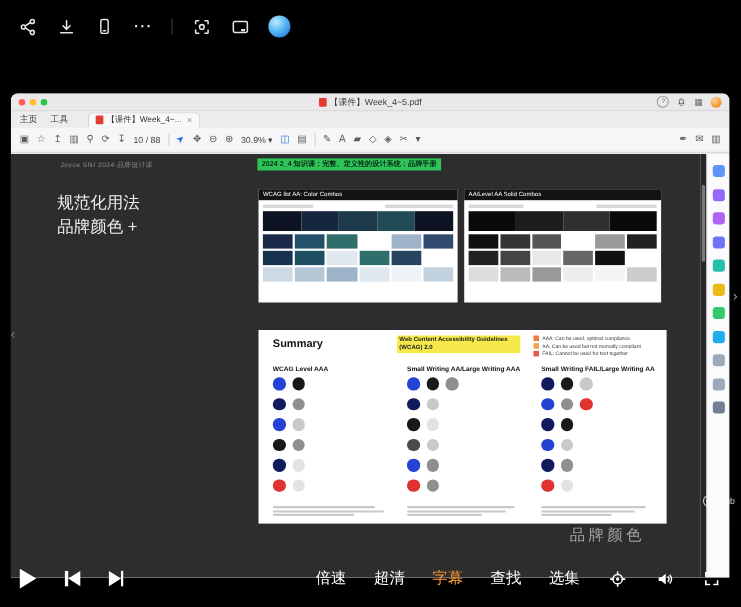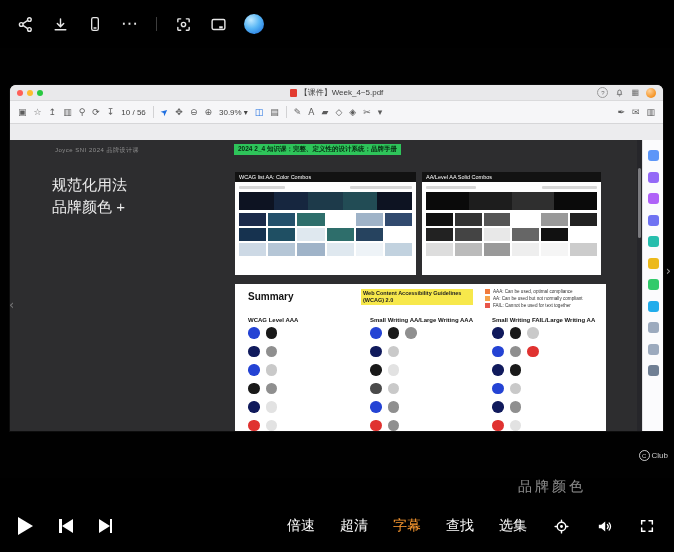--- a/index.html
+++ b/index.html
@@ -16,21 +16,21 @@
 
   
   .stage{position:absolute;top:48px;left:0;width:674px;height:430px;background:#010101;}
   .chev{position:absolute;font-size:13px;line-height:1;cursor:pointer;font-family:"DejaVu Sans",sans-serif;}
   .chev-l{left:9px;top:250px;color:rgba(255,255,255,.35);}
   .chev-r{right:3px;top:216px;color:rgba(255,255,255,.6);}
   .club{position:absolute;right:6px;top:402px;display:flex;align-items:center;gap:2px;color:rgba(255,255,255,.78);font-size:8px;}
   .club-c{width:9px;height:9px;border:1px solid rgba(255,255,255,.78);border-radius:50%;display:flex;align-items:center;justify-content:center;font-size:6px;}
 
   
-  .win{position:absolute;left:10px;top:37px;width:653px;height:346px;background:#ececee;border-radius:6px 6px 0 0;overflow:hidden;box-shadow:0 0 0 1px rgba(255,255,255,.05);}
+  .win{position:absolute;left:10px;top:37px;width:653px;height:440px;background:#ececee;border-radius:6px 6px 0 0;overflow:hidden;box-shadow:0 0 0 1px rgba(255,255,255,.05);}
   .tbar{position:relative;height:16px;background:#e9e9eb;border-bottom:1px solid #dadadc;display:flex;align-items:center;padding:0 7px;box-sizing:border-box;}
   .traffic{display:flex;gap:4px;z-index:2;}
   .tdot{width:6px;height:6px;border-radius:50%;}
   .tdot.r{background:#ff5f57}.tdot.y{background:#febc2e}.tdot.g{background:#28c840}
   .tbar-title{position:absolute;left:0;right:0;display:flex;align-items:center;justify-content:center;gap:3px;font-size:8px;color:#3c3c3c;}
   .pdfmark{width:7px;height:8px;background:#e23b30;border-radius:1px;flex:0 0 auto;}
   .tbar-right{margin-left:auto;display:flex;align-items:center;gap:7px;z-index:2;}
   .tbr-ic{font-size:8px;color:#6a6a6a;line-height:1;display:flex;align-items:center;}
   .help-c{width:9px;height:9px;border:1px solid #9a9a9a;border-radius:50%;display:flex;align-items:center;justify-content:center;font-size:6px;color:#6a6a6a;}
   .orange-av{width:10px;height:10px;border-radius:50%;background:radial-gradient(circle at 35% 30%,#ffd29a,#f59425 70%);}
@@ -66,21 +66,21 @@
   .p2{left:412px;top:32px;width:179px;height:103px;}
   .panel-tb{height:10px;background:#121212;color:#fff;font-size:5.5px;display:flex;align-items:center;padding:0 4px;white-space:nowrap;overflow:hidden;}
   .panel-body{padding:3px 4px;}
   .tline-row{display:flex;justify-content:space-between;margin:1px 0 3px;}
   .tline{height:2.5px;background:#d8d8d8;border-radius:1px;}
   .band{display:flex;height:18px;margin-bottom:3px;}
   .band-seg{flex:1;}
   .sw-row{display:flex;gap:2px;margin-bottom:2px;}
   .sw{flex:1;height:13px;}
 
-  .sum{left:225px;top:144px;width:371px;height:176px;}
+  .sum{left:225px;top:160px;width:371px;height:176px;}
   .sum-title{position:absolute;left:13px;top:7px;font-size:10px;font-weight:700;color:#111;}
   .sum-hl{position:absolute;left:126px;top:5px;width:112px;font-size:5.5px;line-height:1.3;color:#222;padding:1px 2px;font-weight:700;box-sizing:border-box;}
   .sum-legend{position:absolute;left:250px;top:5px;right:6px;display:flex;flex-direction:column;gap:2px;}
   .legend-row{display:flex;align-items:center;gap:3px;}
   .legend-sw{width:5px;height:5px;flex:0 0 auto;}
   .legend-tx{font-size:4.6px;color:#333;white-space:nowrap;overflow:hidden;}
   .sum-cols{position:absolute;left:13px;right:8px;top:33px;bottom:5px;display:flex;gap:16px;}
   .sum-col{flex:1;display:flex;flex-direction:column;min-width:0;}
   .col-title{font-size:6px;font-weight:700;color:#111;margin-bottom:4px;white-space:nowrap;overflow:hidden;}
   .dot-row{display:flex;gap:6px;margin-bottom:7px;align-items:center;}
@@ -175,32 +175,41 @@
           <span class="tbr-ic">
             <svg width="9" height="9" viewBox="0 0 24 24" fill="none" stroke="#6a6a6a" stroke-width="2.5">
                 <path d="M6 17h12l-1.5-3V10a4.5 4.5 0 0 0-9 0v4zM10.5 20a1.5 1.5 0 0 0 3 0"></path>
               </svg>
           </span>
           <span class="tbr-ic">▦</span>
           <span class="orange-av"></span>
         </div>
       </div>
 
+      <div class="mbar">
+        <span class="menu-it">主页</span>
+        <span class="menu-it">工具</span>
+        <div class="pdf-tab">
+          <span class="pdfmark"></span>
+          <span>【课件】Week_4~...</span>
+          <span class="tab-x">×</span>
+        </div>
+      </div>
 
       <div class="ttools">
         <span class="icon-group">
             <span class="tb-icon icon-save">▣</span>
             <span class="tb-icon icon-favorite">☆</span>
             <span class="tb-icon icon-export">↥</span>
             <span class="tb-icon icon-print">▥</span>
             <span class="tb-icon icon-search">⚲</span>
             <span class="tb-icon icon-rotate">⟳</span>
             <span class="tb-icon icon-download-page">↧</span>
           </span>
-        <span class="tb-text">10 / 56</span>
+        <span class="tb-text">10 / 88</span>
         <span class="tb-sep"></span>
         <span class="icon-group">
             <span class="tb-icon icon-select-cursor">➤</span>
             <span class="tb-icon icon-hand-tool">✥</span>
             <span class="tb-icon icon-zoom-out">⊖</span>
             <span class="tb-icon icon-zoom-in">⊕</span>
           </span>
         <span class="tb-zoom">
           <span>30.9%</span>
           <span>▾</span>

